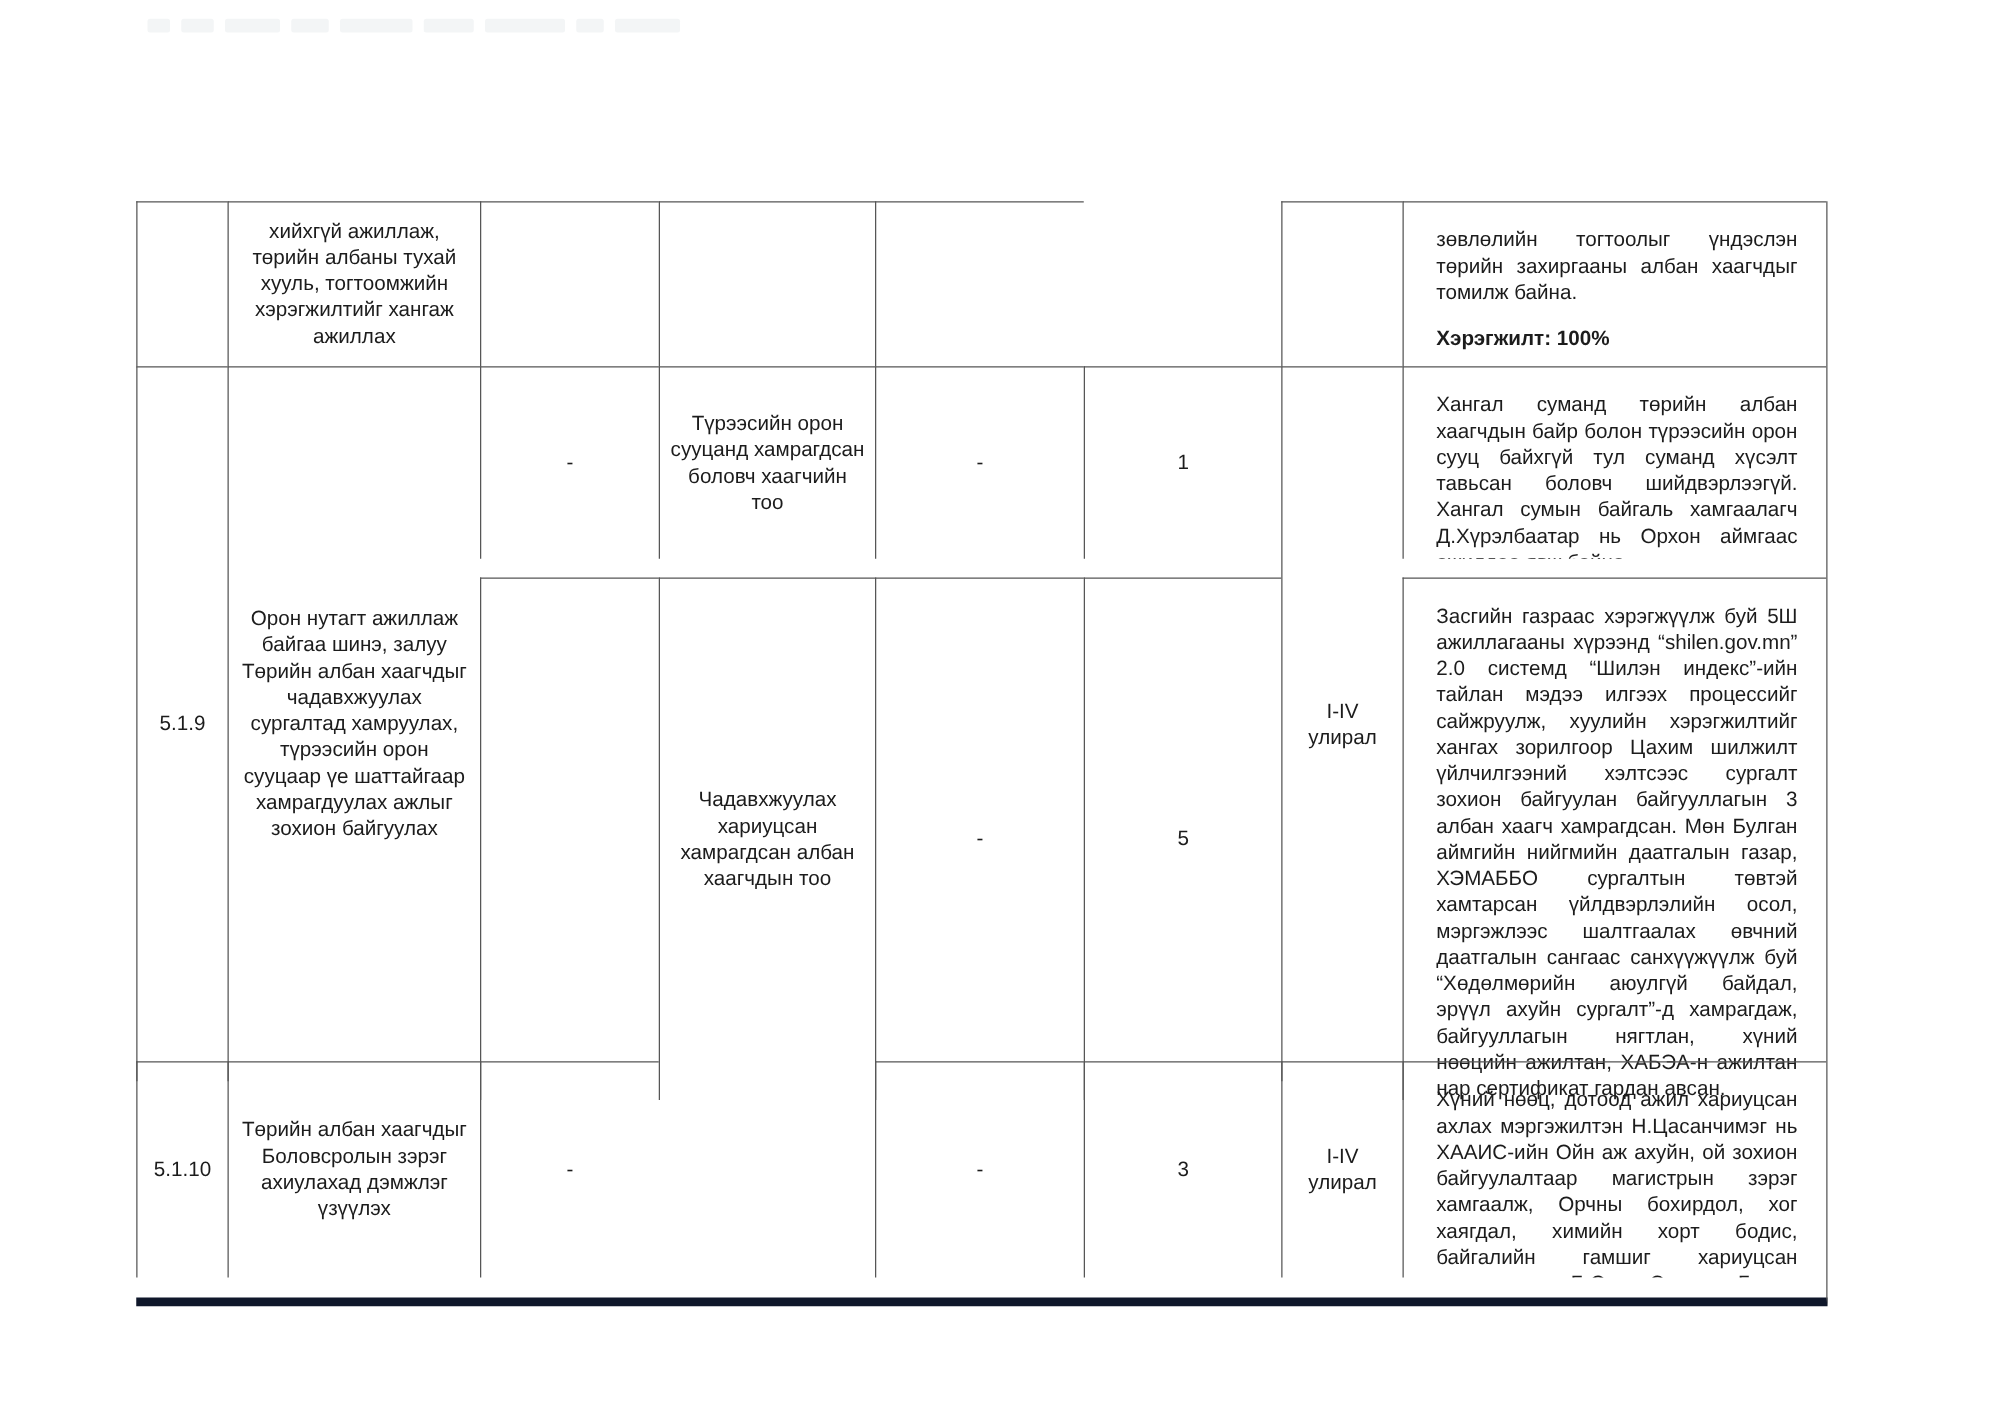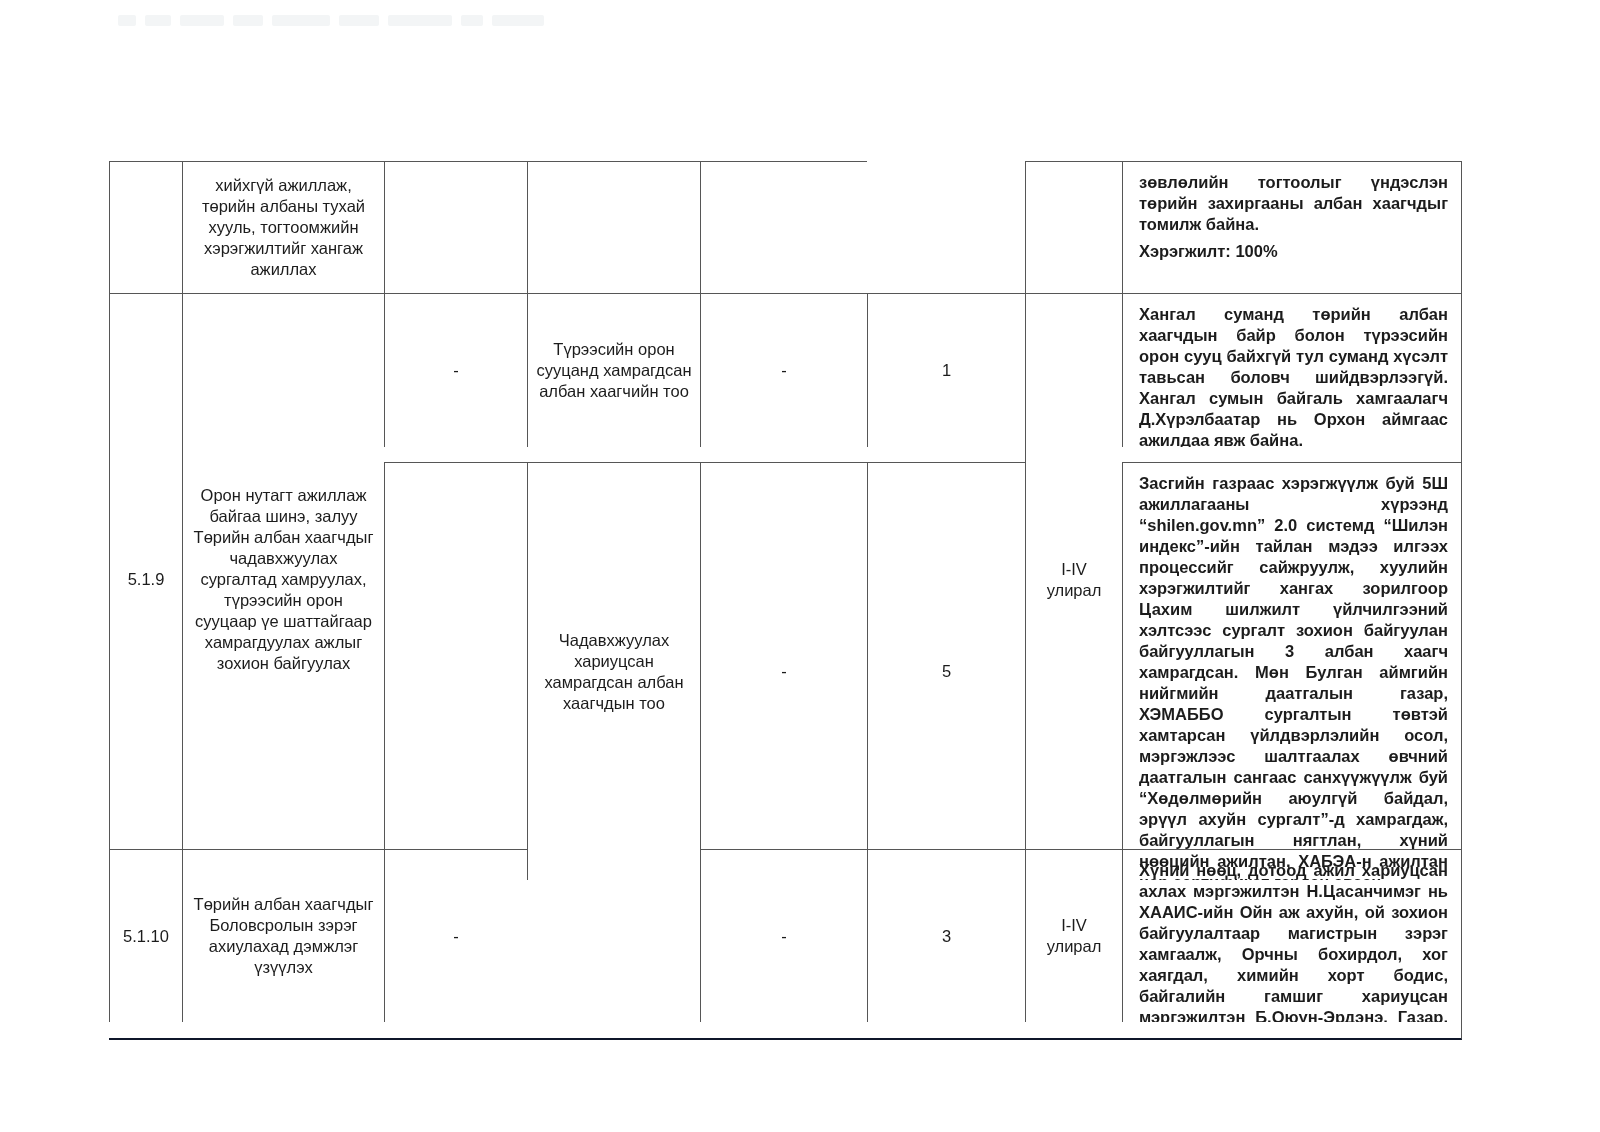--- a/index.html
+++ b/index.html
@@ -12,30 +12,30 @@
 
   
   .ghost{position:absolute;left:118px;top:14px;height:13px;display:flex;gap:9px;align-items:center;}
   .ghost span{display:inline-block;height:11px;border-radius:2px;background:#f3f5f6;}
   .g1{width:18px}.g2{width:26px}.g3{width:44px}.g4{width:30px}.g5{width:58px}
   .g6{width:40px}.g7{width:64px}.g8{width:22px}.g9{width:52px}
 
   
   .tbl{
     position:absolute;left:109px;top:161px;width:1352px;height:877px;
-    border-right:1px solid #565656;border-bottom:2px solid #0f172a;
+    border-right:1px solid #565656;border-bottom:7px solid #0f172a;
   }
   .cell{
     position:absolute;box-sizing:border-box;
     border-left:1px solid #565656;border-top:1px solid #565656;
     font-size:16.5px;line-height:21px;
   }
   .center{display:flex;align-items:center;justify-content:center;text-align:center;padding:4px 8px;}
   .result{padding:4px 7px 0 10px;text-align:justify;overflow:hidden;}
-  .result p{margin:6px;text-align:justify;font-weight:bold;}
+  .result p{margin:16px;text-align:justify;}
   .badge{font-weight:bold;text-align:right;margin:0;}
 
   
   
   .cA{left:0;width:73px}   .cB{left:73px;width:202px} .cC{left:275px;width:143px}
   .cD{left:418px;width:173px}.cE{left:591px;width:167px}.cF{left:758px;width:158px}
   .cG{left:916px;width:97px} .cH{left:1013px;width:339px}
   .r1{top:0;height:132px}
   .r2{top:132px;height:572px}
   .r2a{top:132px;height:154px}
@@ -69,21 +69,21 @@
     <div class="cell cG r1"></div>
     <div class="cell cH r1 result">
       <p>зөвлөлийн тогтоолыг үндэслэн төрийн захиргааны албан хаагчдыг томилж байна.</p>
       <p class="badge">Хэрэгжилт: 100%</p>
     </div>
 
     <div class="cell cA r2 center">5.1.9</div>
     <div class="cell cB r2 center">Орон нутагт ажиллаж байгаа шинэ, залуу Төрийн албан хаагчдыг чадавхжуулах сургалтад хамруулах, түрээсийн орон сууцаар үе шаттайгаар хамрагдуулах ажлыг зохион байгуулах</div>
     <div class="cell cC r2a center">-</div>
     <div class="cell cC r2b"></div>
-    <div class="cell cD r2a center">Түрээсийн орон сууцанд хамрагдсан албан хаагчийн тоо</div>
+    <div class="cell cD r2a center">Түрээсийн орон сууцанд хамрагдсан боловч хаагчийн тоо</div>
     <div class="cell cD r2b center">Чадавхжуулах хариуцсан хамрагдсан албан хаагчдын тоо</div>
     <div class="cell cE r2a center">-</div>
     <div class="cell cE r2b center">-</div>
     <div class="cell cF r2a center">1</div>
     <div class="cell cF r2b center">5</div>
     <div class="cell cG r2 center">I-IV улирал</div>
     <div class="cell cH r2a result">
       <p>Хангал суманд төрийн албан хаагчдын байр болон түрээсийн орон сууц байхгүй тул суманд хүсэлт тавьсан боловч шийдвэрлээгүй. Хангал сумын байгаль хамгаалагч Д.Хүрэлбаатар нь Орхон аймгаас ажилдаа явж байна.</p>
       <p class="badge">Хэрэгжилт: 100%</p>
     </div>

